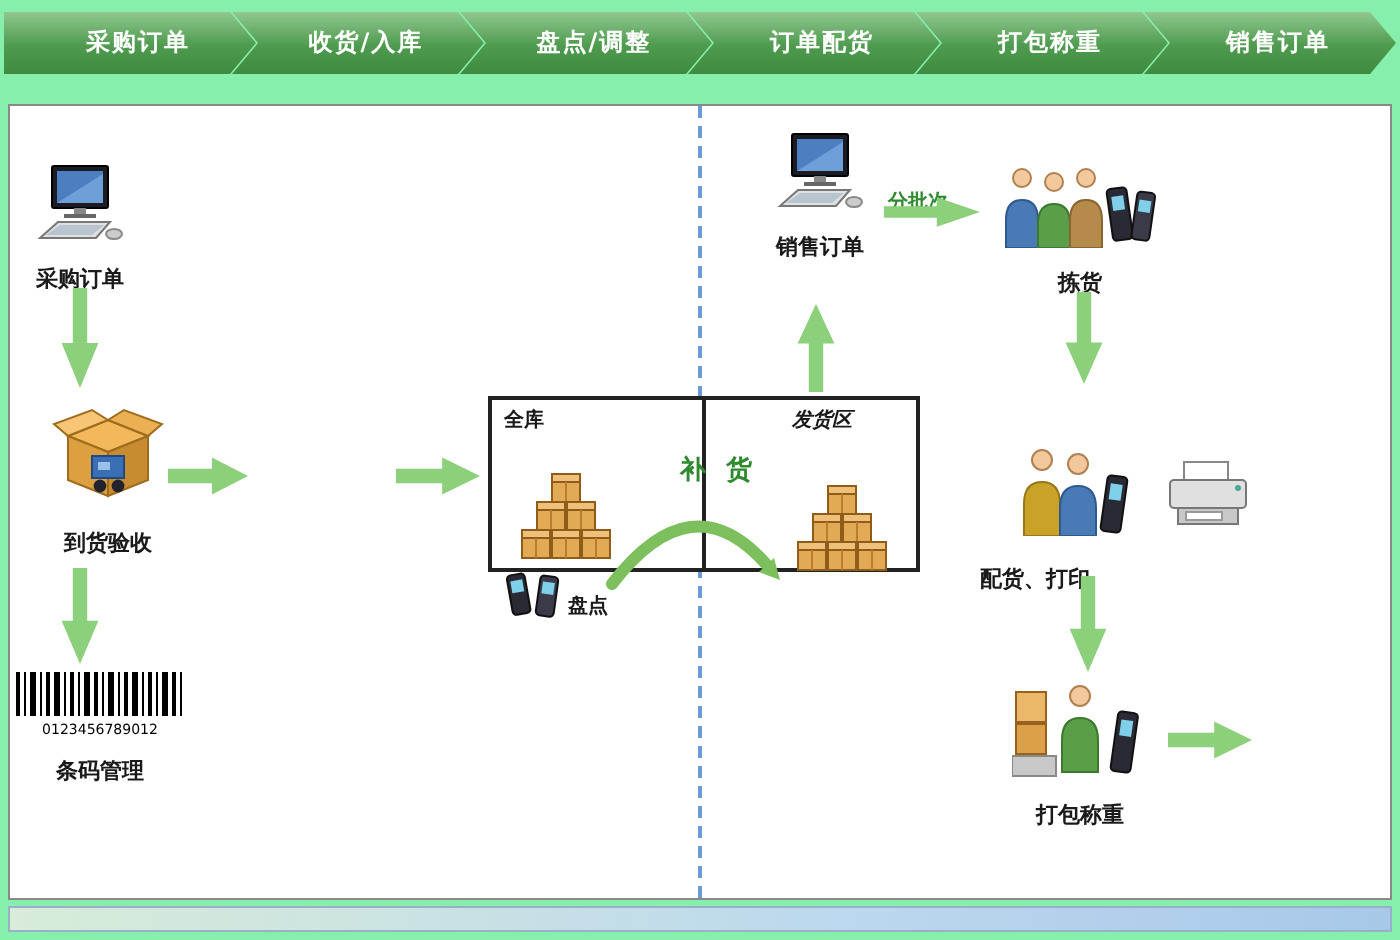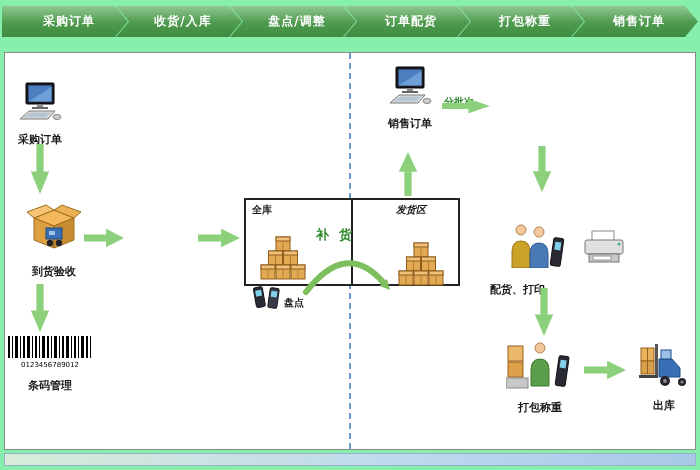--- a/index.html
+++ b/index.html
@@ -37,21 +37,21 @@
   .arrow.d { clip-path:polygon(32% 0, 68% 0, 68% 55%, 96% 55%, 50% 100%, 4% 55%, 32% 55%); }
   .arrow.u { clip-path:polygon(50% 0, 96% 45%, 68% 45%, 68% 100%, 32% 100%, 32% 45%, 4% 45%); }
 
   
   .bigbox { position:absolute; left:244px; top:198px; width:216px; height:88px;
             border:2px solid #222; background:#fff; z-index:2; }
   .bigbox .divider { position:absolute; left:105px; top:0; height:100%; width:0;
             border-left:2px solid #222; }
   .zlabel { position:absolute; font-size:10px; font-weight:bold; color:#1a1a1a; }
   .inbox { position:absolute; }
-  .replenish { position:absolute; left:316px; top:226px; width:70px; text-align:left;
+  .replenish { position:absolute; left:316px; top:226px; width:70px; text-align:right;
             font-size:13px; font-weight:bold; color:#2f8a2f; letter-spacing:10px; z-index:3; }
   .arc { position:absolute; left:298px; top:246px; z-index:3; }
 </style>
 </head>
 <body>
 
 <div class="stage">
 
   <div class="banner">
     <div class="chev">采购订单</div>
@@ -203,20 +203,39 @@
       <polygon points="2,37 11,29 37,29 30,37" fill="#e0e0e0" stroke="#777"></polygon>
       <polygon points="5,35.5 12,30.5 34,30.5 28,35.5" fill="#b8c4d0"></polygon>
       <ellipse cx="39" cy="35" rx="4" ry="2.5" fill="#ccc" stroke="#888"></ellipse>
     </svg>
     <div class="lbl">销售订单</div>
   </div>
 
   <div class="lbl green" style="position:absolute; left:444px; top:84px; width:44px; font-size:10px; z-index:2;">分批次</div>
   <div class="arrow r" style="left:442px; top:98px; width:48px; height:16px;"></div>
 
+  <div class="node" style="left:500px; top:82px; width:80px;">
+    <svg width="76" height="42" viewBox="0 0 76 42">
+      <circle cx="9" cy="7" r="4.5" fill="#f2c89c" stroke="#b08050"></circle>
+      <path d="M1,42 V28 q0,-10 8,-10 q8,0 8,10 V42 Z" fill="#4a7ab5" stroke="#2d5a90"></path>
+      <circle cx="25" cy="9" r="4.5" fill="#f2c89c" stroke="#b08050"></circle>
+      <path d="M17,42 V30 q0,-10 8,-10 q8,0 8,10 V42 Z" fill="#5a9e4a" stroke="#3a7a2e"></path>
+      <circle cx="41" cy="7" r="4.5" fill="#f2c89c" stroke="#b08050"></circle>
+      <path d="M33,42 V28 q0,-10 8,-10 q8,0 8,10 V42 Z" fill="#b58a4a" stroke="#8a6530"></path>
+      <g transform="rotate(-8 58 26)">
+          <rect x="53" y="12" width="10" height="26" rx="2" fill="#2a2a35" stroke="#111"></rect>
+          <rect x="55" y="16" width="6" height="7" fill="#7fd0e8"></rect>
+        </g>
+      <g transform="rotate(8 69 27)">
+          <rect x="65" y="14" width="9" height="24" rx="2" fill="#3a3a48" stroke="#111"></rect>
+          <rect x="66.5" y="18" width="6" height="6" fill="#7fd0e8"></rect>
+        </g>
+    </svg>
+    <div class="lbl">拣货</div>
+  </div>
 
   <div class="arrow d" style="left:532px; top:146px; width:20px; height:46px;"></div>
 
   <svg style="position:absolute; left:510px; top:222px; z-index:2;" width="56" height="46" viewBox="0 0 56 46">
     <circle cx="11" cy="8" r="5" fill="#f2c89c" stroke="#b08050"></circle>
     <path d="M2,46 V30 q0,-11 9,-11 q9,0 9,11 V46 Z" fill="#c9a227" stroke="#96781a"></path>
     <circle cx="29" cy="10" r="5" fill="#f2c89c" stroke="#b08050"></circle>
     <path d="M20,46 V32 q0,-11 9,-11 q9,0 9,11 V46 Z" fill="#4a7ab5" stroke="#2d5a90"></path>
     <g transform="rotate(8 47 30)">
         <rect x="42" y="16" width="10" height="28" rx="2" fill="#2a2a35" stroke="#111"></rect>
@@ -244,36 +263,20 @@
       <g transform="rotate(8 56 34)">
           <rect x="51" y="18" width="10" height="30" rx="2" fill="#2a2a35" stroke="#111"></rect>
           <rect x="53" y="22" width="6" height="8" fill="#7fd0e8"></rect>
         </g>
     </svg>
     <div class="lbl">打包称重</div>
   </div>
 
   <div class="arrow r" style="left:584px; top:360px; width:42px; height:20px;"></div>
 
-  <div class="node" style="left:634px; top:340px; width:60px;">
-    <svg width="52" height="48" viewBox="0 0 52 48">
-      <rect x="3" y="8" width="13" height="13" fill="#e8b35c" stroke="#96621e"></rect>
-      <rect x="3" y="21" width="13" height="13" fill="#d9a04a" stroke="#96621e"></rect>
-      <line x1="9.5" y1="8" x2="9.5" y2="34" stroke="#96621e"></line>
-      <rect x="17" y="4" width="3" height="34" fill="#555"></rect>
-      <rect x="1" y="35" width="19" height="3" fill="#444"></rect>
-      <path d="M21,19 h13 l8,9 v9 H21 z" fill="#3a6fb5" stroke="#1d4a85"></path>
-      <rect x="23" y="10" width="10" height="9" fill="#9cc0e8" stroke="#1d4a85"></rect>
-      <circle cx="27" cy="41" r="5" fill="#23232d"></circle>
-        <circle cx="27" cy="41" r="2" fill="#888"></circle>
-      <circle cx="44" cy="42" r="4" fill="#23232d"></circle>
-        <circle cx="44" cy="42" r="1.6" fill="#888"></circle>
-    </svg>
-    <div class="lbl">出库</div>
-  </div>
 
   <div class="arrow d" style="left:30px; top:284px; width:20px; height:48px;"></div>
   <div class="node" style="left:4px; top:334px; width:92px;">
     <svg width="88" height="34" viewBox="0 0 88 34">
       <g fill="#000">
         <rect x="2" y="2" width="2" height="22"></rect>
           <rect x="6" y="2" width="1" height="22"></rect>
         <rect x="9" y="2" width="3" height="22"></rect>
           <rect x="14" y="2" width="1" height="22"></rect>
         <rect x="17" y="2" width="2" height="22"></rect>

